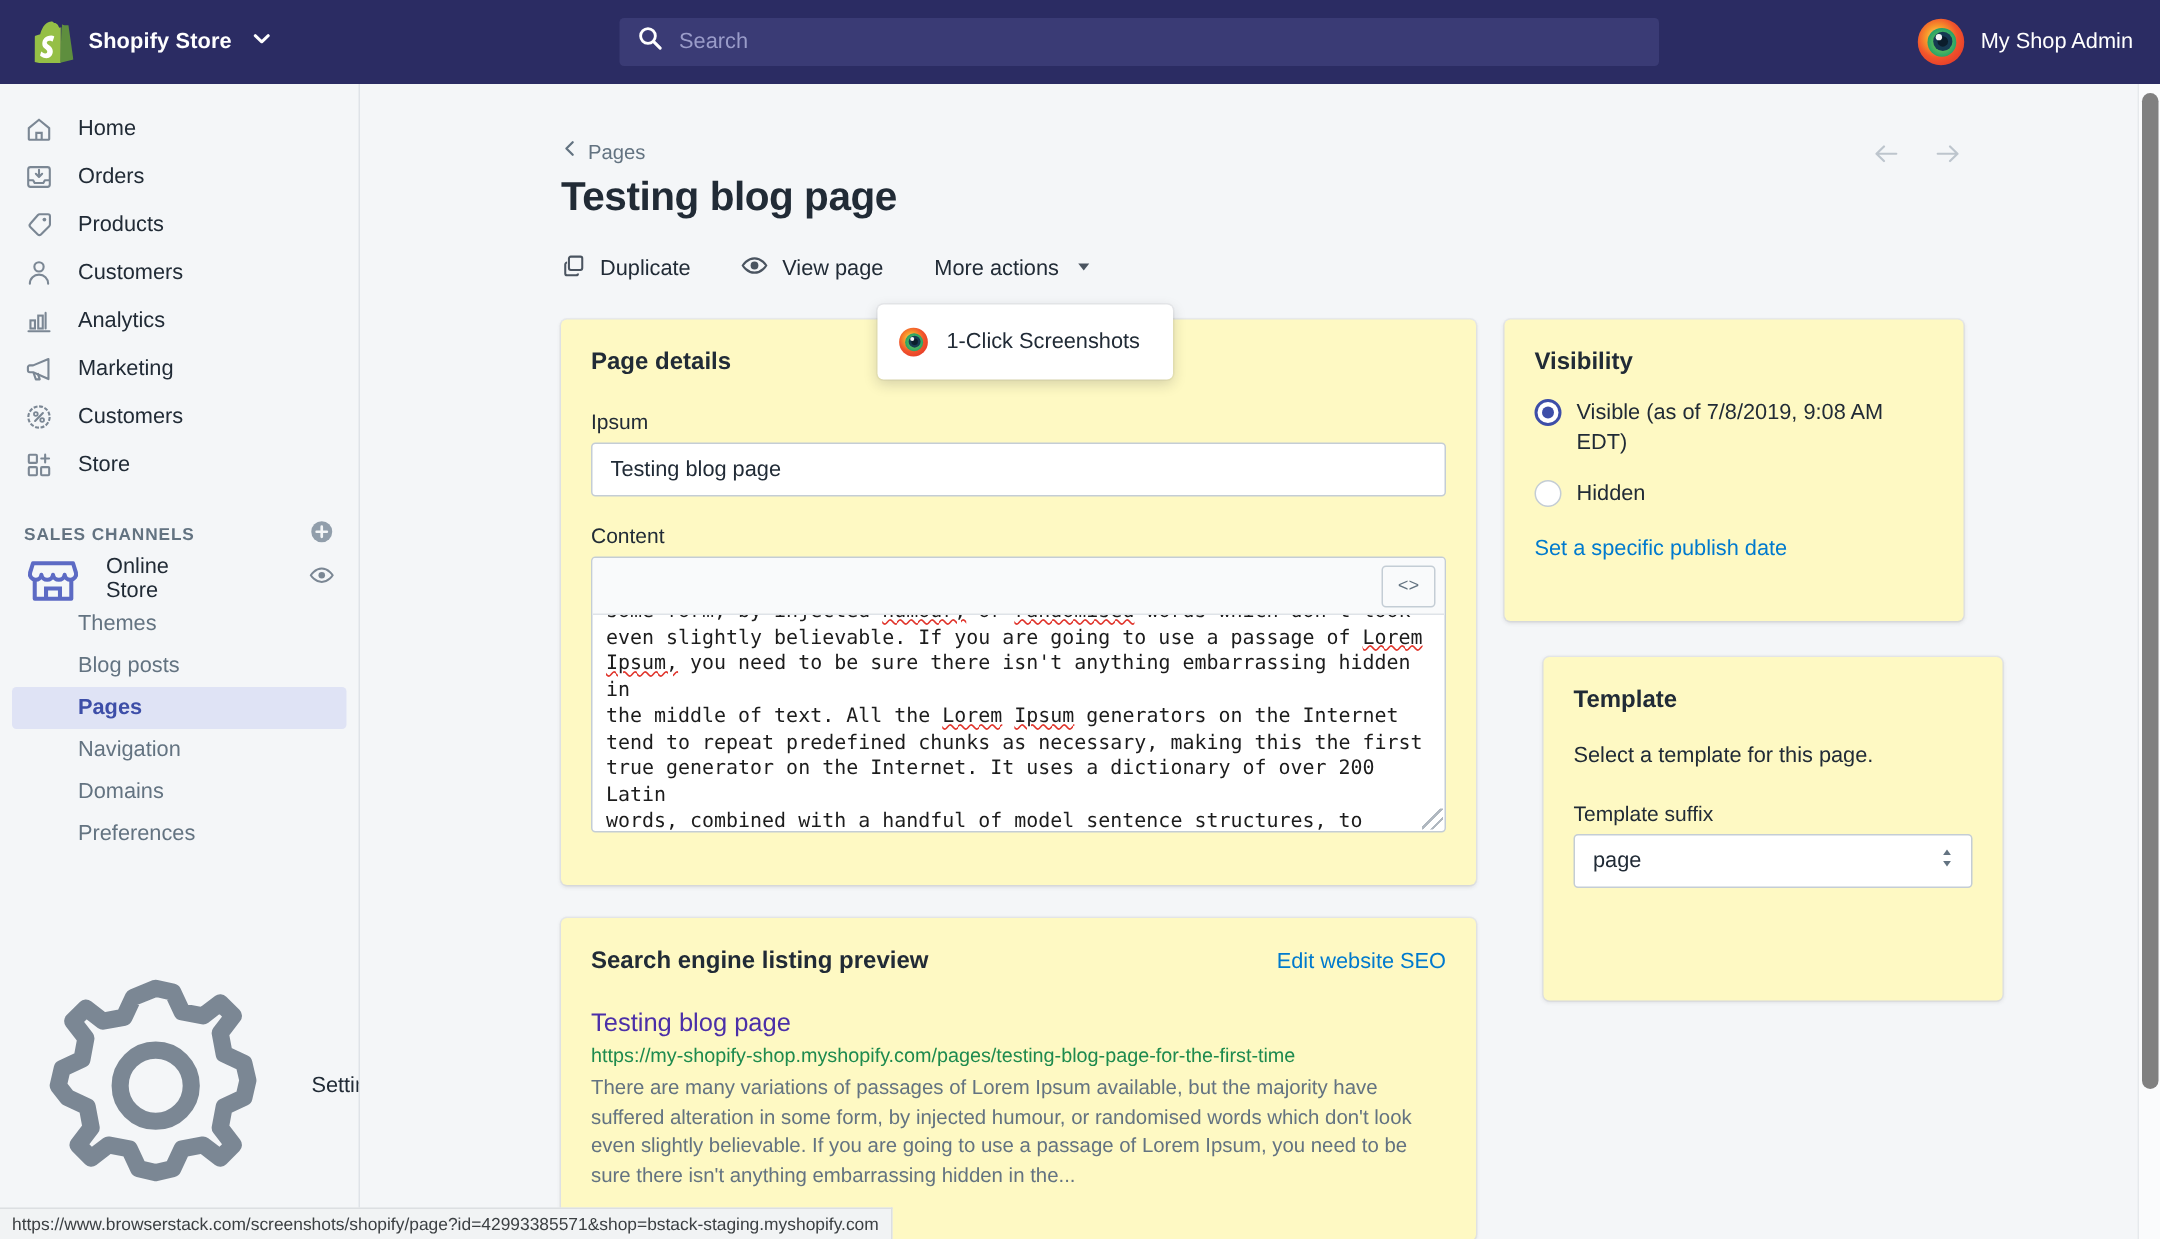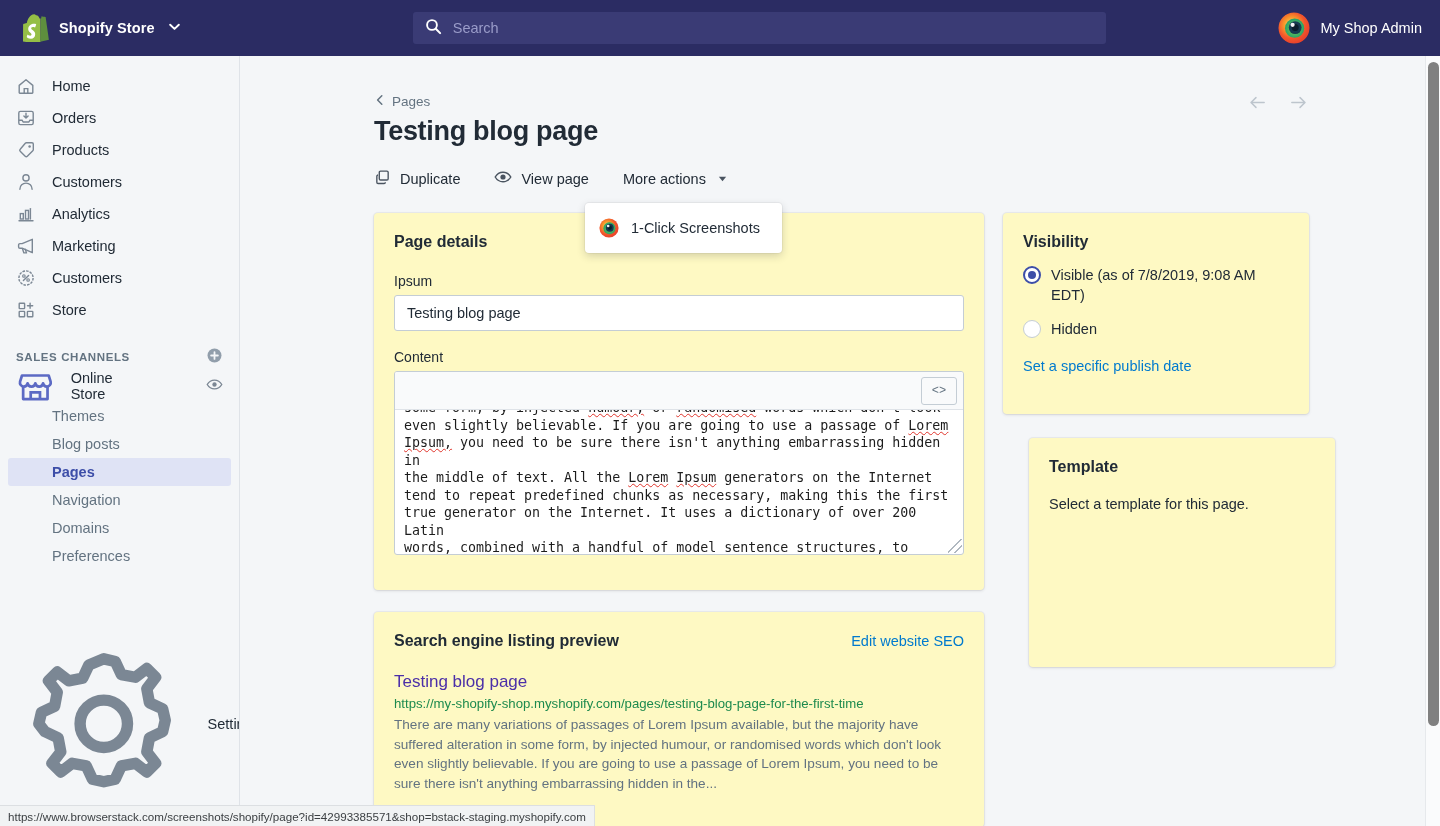--- a/index.html
+++ b/index.html
@@ -527,20 +527,32 @@
         <div style="margin-top:18px">
           <span class="link">Set a specific publish date</span>
         </div>
       </div>
     </div>
 
     <div class="card" id="card-tmpl">
       <div class="card-pad">
         <div class="card-title">Template</div>
         <div class="muted" style="margin-top:20px">Select a template for this page.</div>
+        <div style="margin-top:22px">
+          <div class="field-label">Template suffix</div>
+          <div class="select">
+            <span>page</span>
+            <span>
+              <svg width="12" height="18" viewBox="0 0 12 18">
+                <path d="M6 3.4 8.6 7H3.4z" fill="#637381"></path>
+                <path d="M6 14.6 3.4 11h5.2z" fill="#637381"></path>
+              </svg>
+            </span>
+          </div>
+        </div>
       </div>
     </div>
 
   </div>
 </div>
 
 <div class="popover">
   <div class="popover-item">
     <svg class="ext-icon" viewBox="0 0 24 24">
       <defs>

